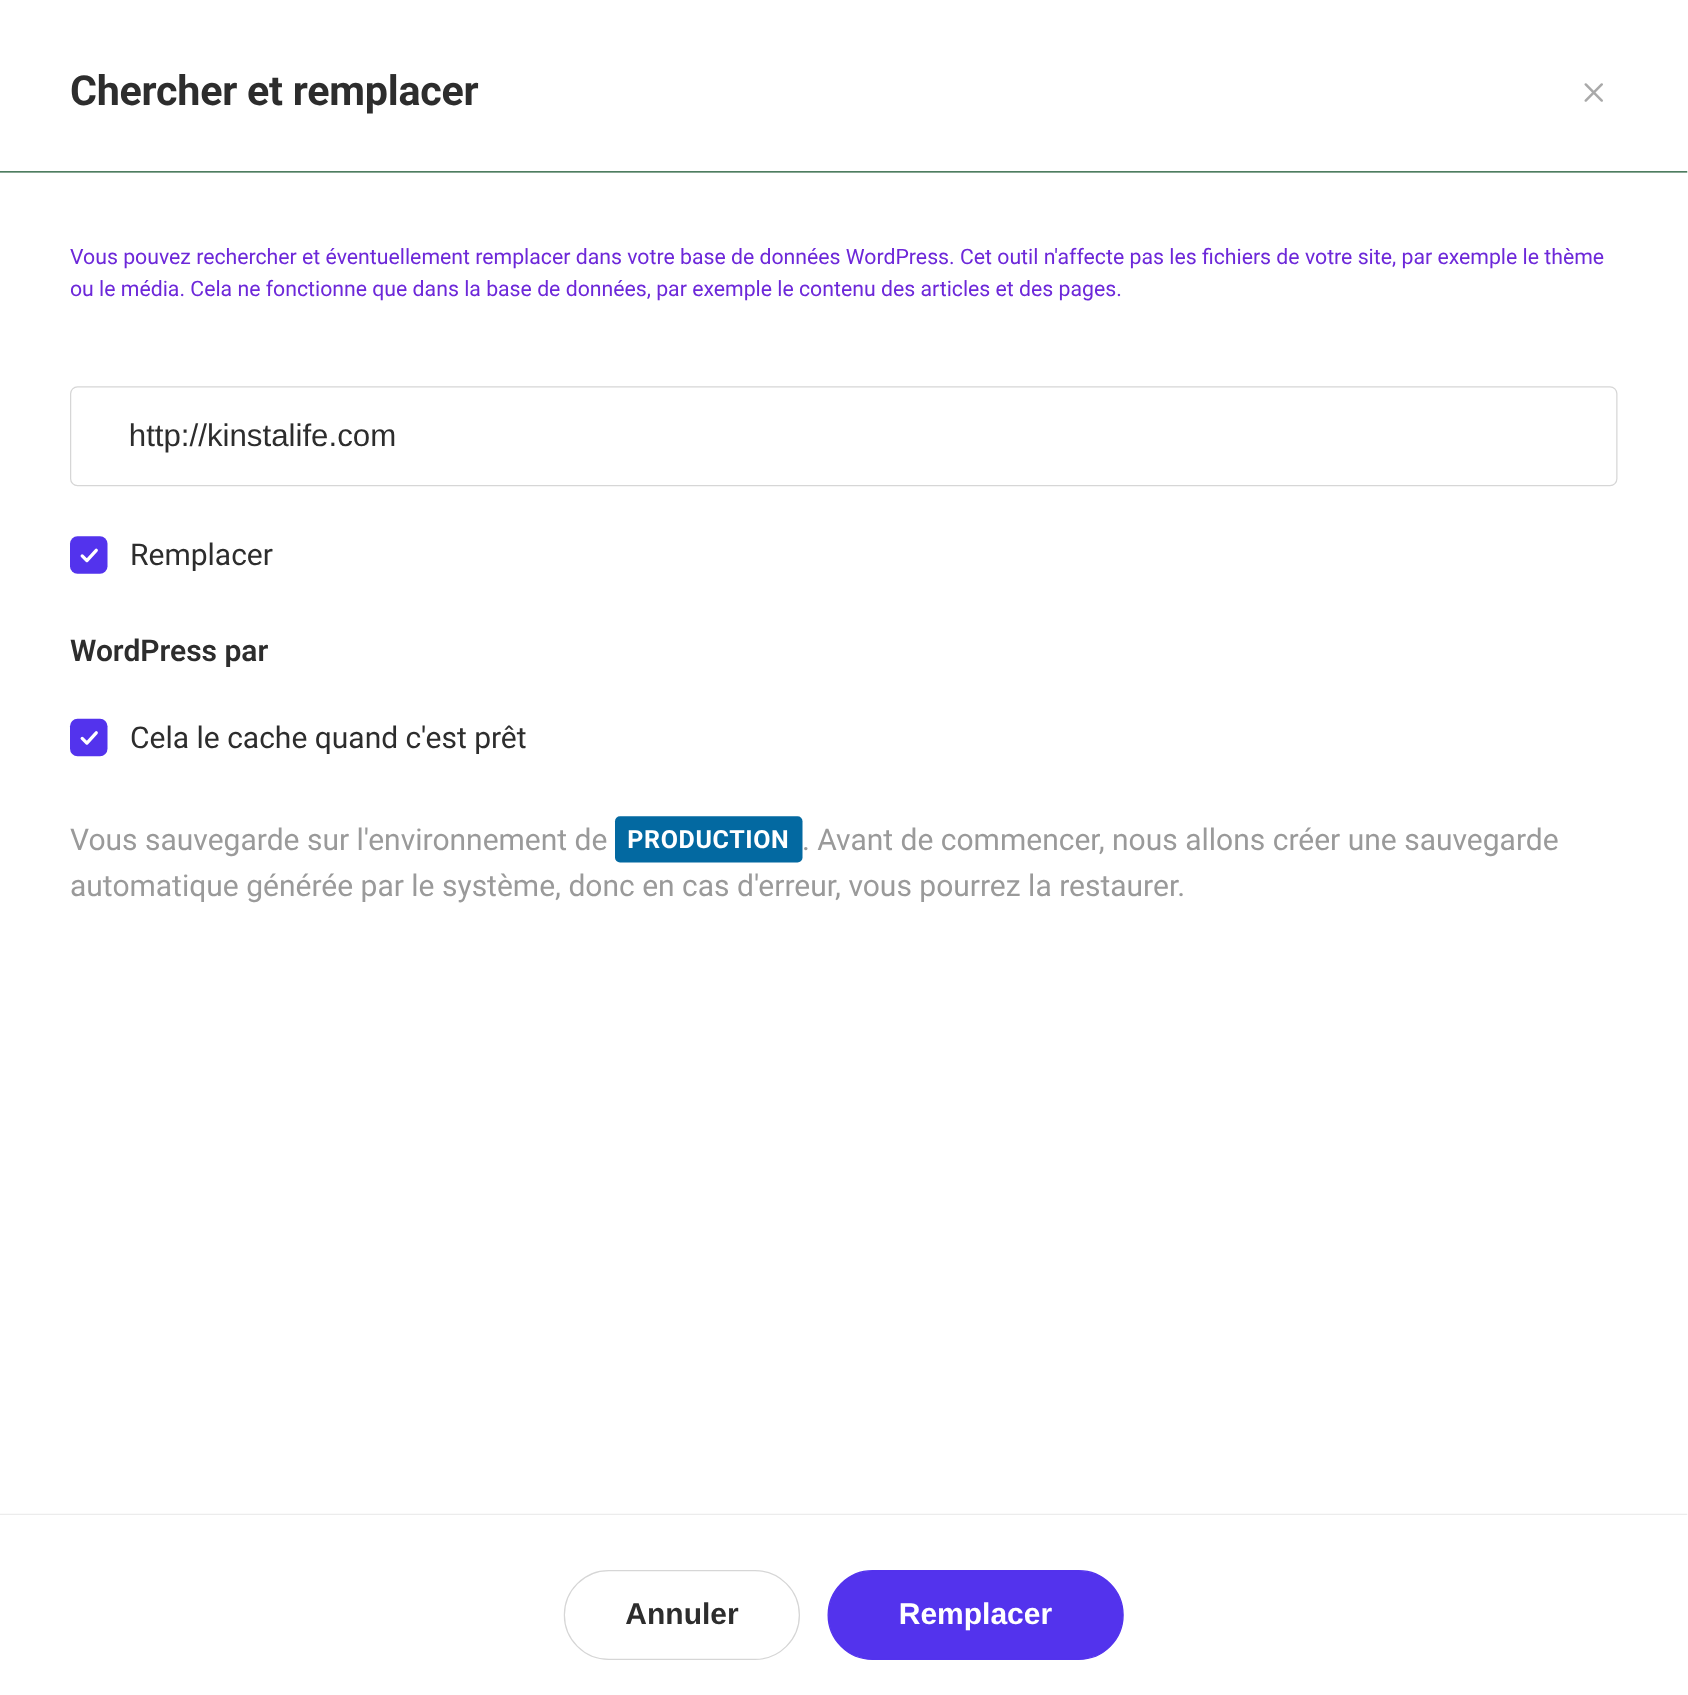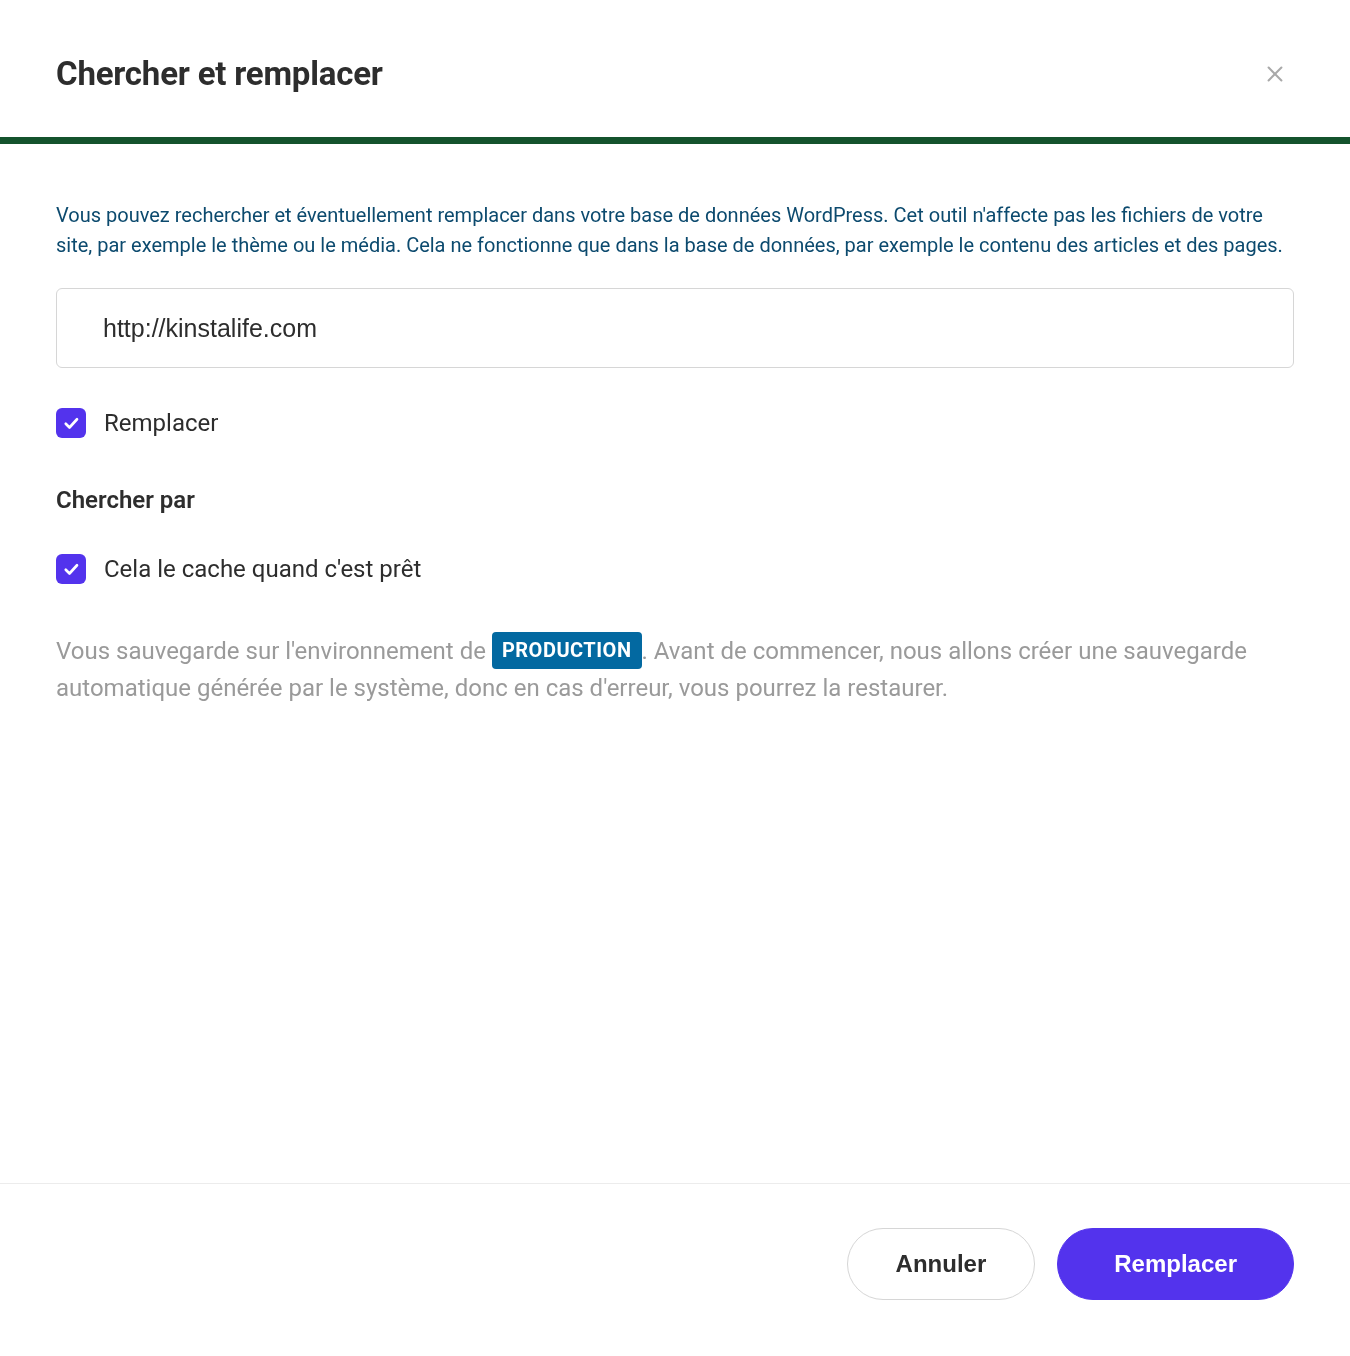--- a/index.html
+++ b/index.html
@@ -14,21 +14,21 @@
     width: 100%;
     height: 100%;
     display: flex;
     flex-direction: column;
   }
   .modal-header {
     display: flex;
     align-items: center;
     justify-content: space-between;
     padding: 54px 56px 44px 56px;
-    border-bottom: 7px solid #14532d;
+    border-bottom: 1px solid #14532d;
   }
   .modal-title {
     font-size: 33px;
     font-weight: 700;
     color: #2d2d2d;
     letter-spacing: -0.2px;
   }
   .close-btn {
     background: none;
     border: none;
@@ -38,24 +38,24 @@
     display: flex;
     align-items: center;
     justify-content: center;
   }
   .close-btn svg { width: 22px; height: 22px; }
   .modal-body {
     padding: 56px 56px 40px 56px;
     flex: 1;
   }
   .description {
-    font-size: 20px;
+    font-size: 17px;
     line-height: 1.5;
-    color: #0c4a6e;
-    margin-bottom: 28px;
+    color: #6d28d9;
+    margin-bottom: 64px;
   }
   .form-group { margin-bottom: 40px; }
   .form-label {
     display: block;
     font-size: 24px;
     font-weight: 600;
     color: #2d2d2d;
     margin-bottom: 18px;
   }
   .text-input {
@@ -103,23 +103,23 @@
     color: #ffffff;
     font-size: 20px;
     font-weight: 700;
     letter-spacing: 0.5px;
     padding: 3px 10px 3px 10px;
     border-radius: 4px;
     vertical-align: 2px;
   }
   .modal-footer {
     border-top: 1px solid #ececec;
-    padding: 44px 56px 56px 56px;
+    padding: 44px 56px 28px 56px;
     display: flex;
-    justify-content: flex-end;
+    justify-content: center;
     gap: 22px;
   }
   .btn {
     height: 72px;
     border-radius: 36px;
     font-size: 24px;
     font-weight: 600;
     padding: 0 48px;
     cursor: pointer;
     display: inline-flex;
@@ -162,21 +162,21 @@
     <div class="checkbox-row">
       <div class="checkbox">
         <svg viewBox="0 0 24 24" fill="none" stroke="#ffffff" stroke-width="3.5" stroke-linecap="round" stroke-linejoin="round">
           <polyline points="5 13 10 18 20 7"></polyline>
         </svg>
       </div>
       <span class="checkbox-label">Remplacer</span>
     </div>
 
     <div class="form-group replace-with-group">
-      <label class="form-label">Chercher par</label>
+      <label class="form-label">WordPress par</label>
     </div>
 
     <div class="checkbox-row">
       <div class="checkbox">
         <svg viewBox="0 0 24 24" fill="none" stroke="#ffffff" stroke-width="3.5" stroke-linecap="round" stroke-linejoin="round">
           <polyline points="5 13 10 18 20 7"></polyline>
         </svg>
       </div>
       <span class="checkbox-label">Cela le cache quand c'est prêt</span>
     </div>

